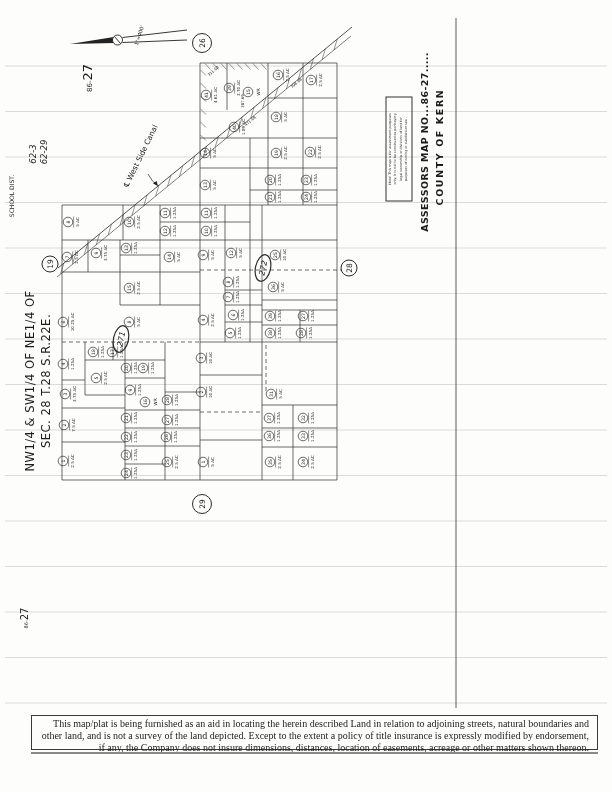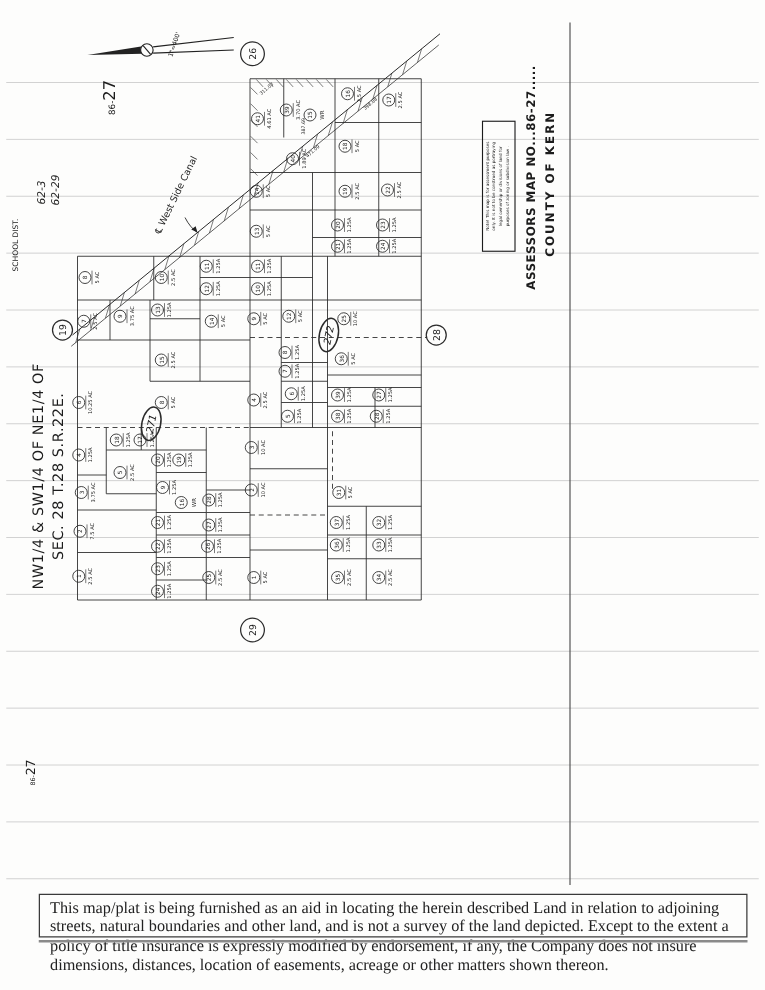--- a/index.html
+++ b/index.html
@@ -2,22 +2,22 @@
 <html><head>
 <meta charset="utf-8">
 <style>
   html,body{margin:0;padding:0;background:#ffffff;}
   #page{position:relative;width:612px;height:792px;background:#fdfdfc;overflow:hidden;
         font-family:"DejaVu Sans",sans-serif;}
   svg text{font-family:"DejaVu Sans",sans-serif;fill:#1c1c1c;}
   .hand{font-style:italic;}
   #disclaimer{position:absolute;left:31px;top:715px;width:549px;height:31px;
     border:1px solid #3a3a3a;padding:2px 8px 0 8px;
-    font-family:"Liberation Serif","DejaVu Serif",serif;font-size:13px;line-height:1.18;
-    text-align:left;color:#222;}
+    font-family:"Liberation Serif","DejaVu Serif",serif;font-size:10px;line-height:1.18;
+    text-align:right;color:#222;}
   #disclaimer-underline{position:absolute;left:31px;top:752px;width:567px;height:2px;background:#8a8a8a;}
 </style>
 </head>
 <body>
 
 <div id="page">
   <svg id="mapsvg" width="612" height="792" viewBox="0 0 612 792">
 
     <g id="g-ruled">
         <line x1="5" y1="66" x2="607" y2="66" stroke="#cbcbcb" stroke-width="0.7"></line>

